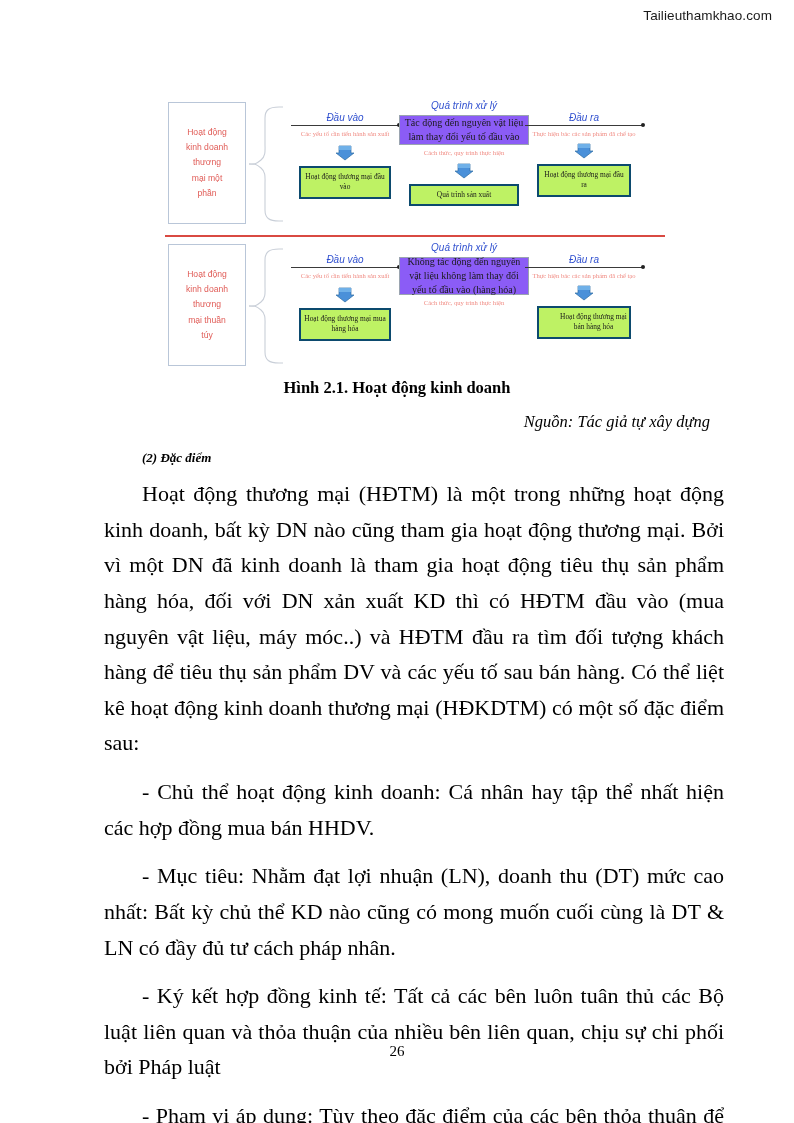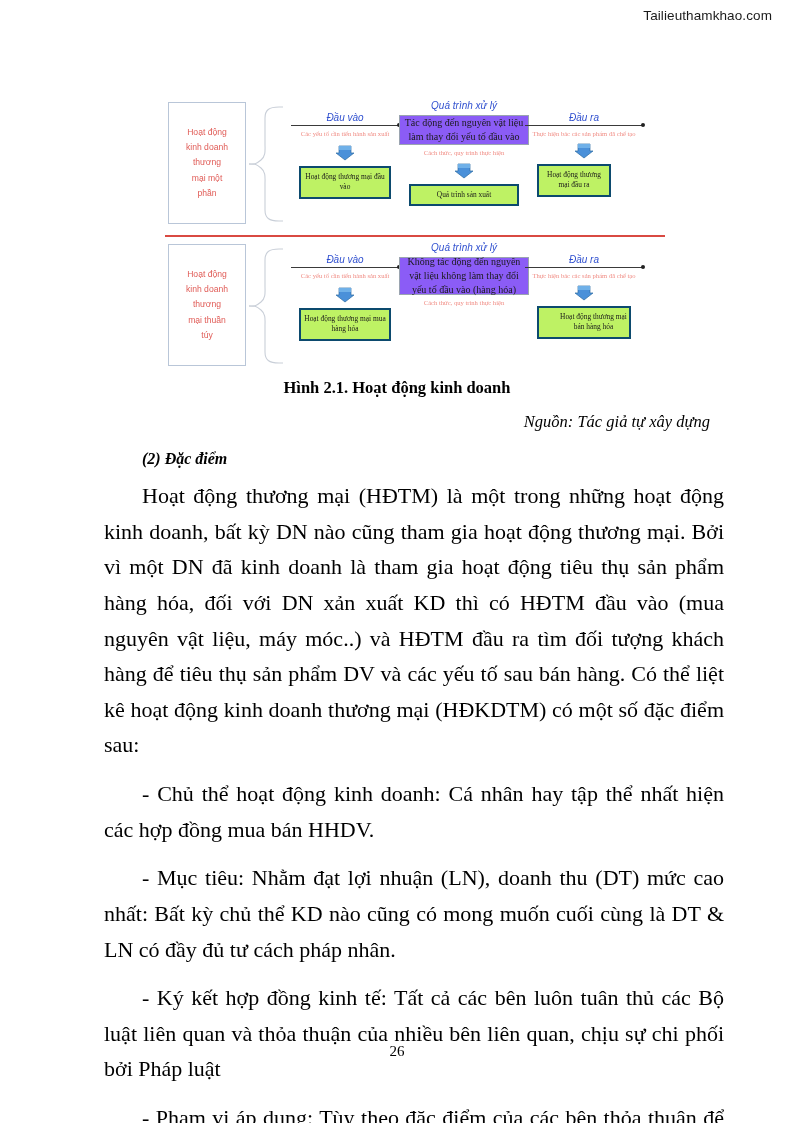--- a/index.html
+++ b/index.html
@@ -168,21 +168,21 @@
   }
 
   
   .body {
     position: absolute;
     left: 104px;
     top: 450px;
     width: 620px;
   }
   .sub-head {
-    font-size: 16px;
+    font-size: 13px;
     font-weight: bold;
     font-style: italic;
     margin: 0 0 10px 38px;
     color: #000;
   }
   p.para {
     font-size: 22px;
     line-height: 1.62;
     text-align: justify;
     text-justify: inter-word;
@@ -256,21 +256,21 @@
       <div class="stage" style="left:360px; top:14px; width:118px;">
         <div class="stage-title">Đầu ra</div>
         <div class="axis dot"></div>
         <div class="stage-note">Thực hiện bác các sản phẩm đã chế tạo</div>
         <div class="arrow3d" style="margin-top:4px;">
           <svg viewBox="0 0 20 16" width="20" height="16">
             <polygon points="4,1 16,1 16,8 19,8 10,15 1,8 4,8" fill="#4a90d9" stroke="#2e6da4" stroke-width="0.7"></polygon>
             <rect x="4" y="1" width="12" height="4" fill="#6fb0e8"></rect>
           </svg>
         </div>
-        <div class="leaf-box" style="margin-top:5px; width:74px; margin-left:12px;">Hoạt động thương mại đầu ra</div>
+        <div class="leaf-box" style="margin-top:5px; width:94px; margin-left:12px;">Hoạt động thương mại đầu ra</div>
       </div>
     </div>
 
     <div class="divider"></div>
 
     <div class="diag-row row2">
 
       <div class="src-box">
         <span>Hoạt động</span>
         <span>kinh doanh</span>

